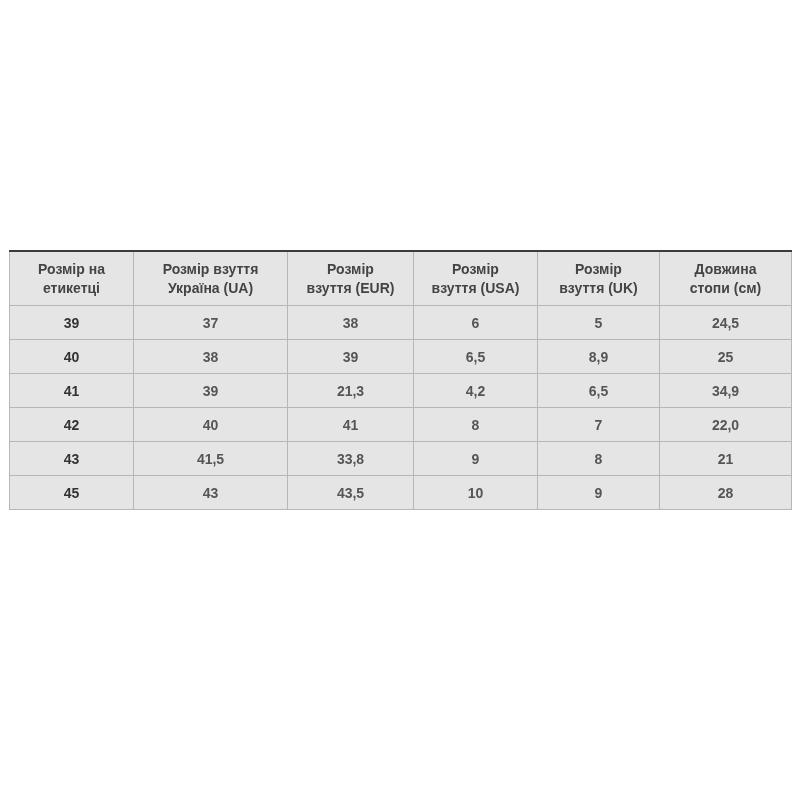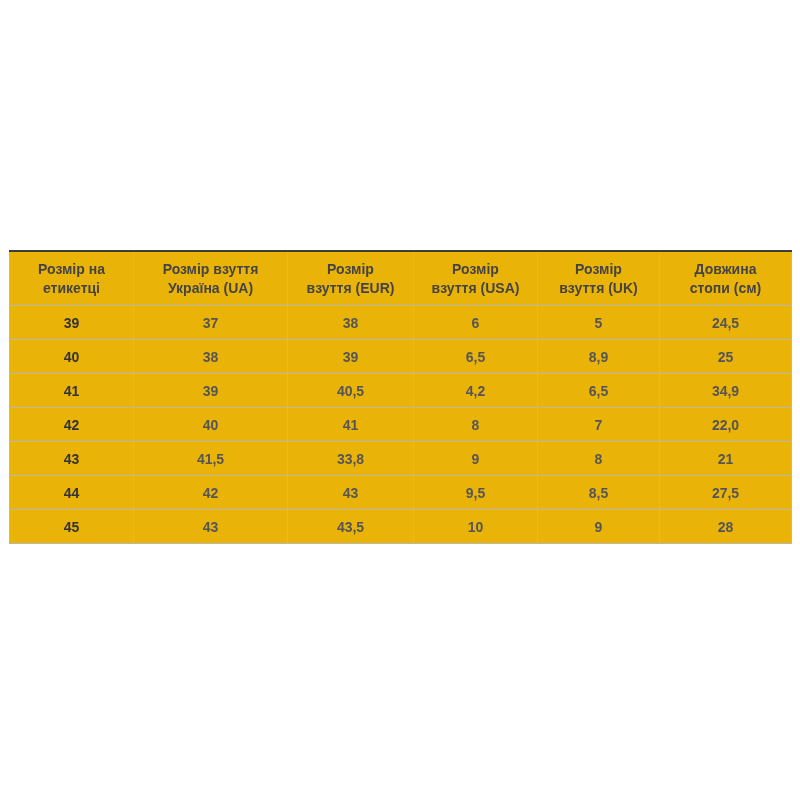--- a/index.html
+++ b/index.html
@@ -23,21 +23,21 @@
     border-collapse:collapse;
     table-layout:fixed;
     border-top:2px solid var(--top-border-color);
   }
   .size-table th,
   .size-table td{
     border:1px solid var(--border-color);
     text-align:center;
     vertical-align:middle;
     font-size:14px;
-    background:#eab308;
+    background:#e5e5e5;
     padding:0 4px;
     overflow:hidden;
   }
   .size-table thead th{
     height:53px;
     font-weight:bold;
     color:var(--header-text);
     white-space:pre-line;
     line-height:19px;
     border-top:none;
@@ -99,21 +99,21 @@
         <td>40</td>
         <td>38</td>
         <td>39</td>
         <td>6,5</td>
         <td>8,9</td>
         <td>25</td>
       </tr>
       <tr>
         <td>41</td>
         <td>39</td>
-        <td>40,5</td>
+        <td>21,3</td>
         <td>4,2</td>
         <td>6,5</td>
         <td>34,9</td>
       </tr>
       <tr>
         <td>42</td>
         <td>40</td>
         <td>41</td>
         <td>8</td>
         <td>7</td>
@@ -121,28 +121,20 @@
       </tr>
       <tr>
         <td>43</td>
         <td>41,5</td>
         <td>33,8</td>
         <td>9</td>
         <td>8</td>
         <td>21</td>
       </tr>
       <tr>
-        <td>44</td>
-        <td>42</td>
-        <td>43</td>
-        <td>9,5</td>
-        <td>8,5</td>
-        <td>27,5</td>
-      </tr>
-      <tr>
         <td>45</td>
         <td>43</td>
         <td>43,5</td>
         <td>10</td>
         <td>9</td>
         <td>28</td>
       </tr>
     </tbody>
 </table>
 

